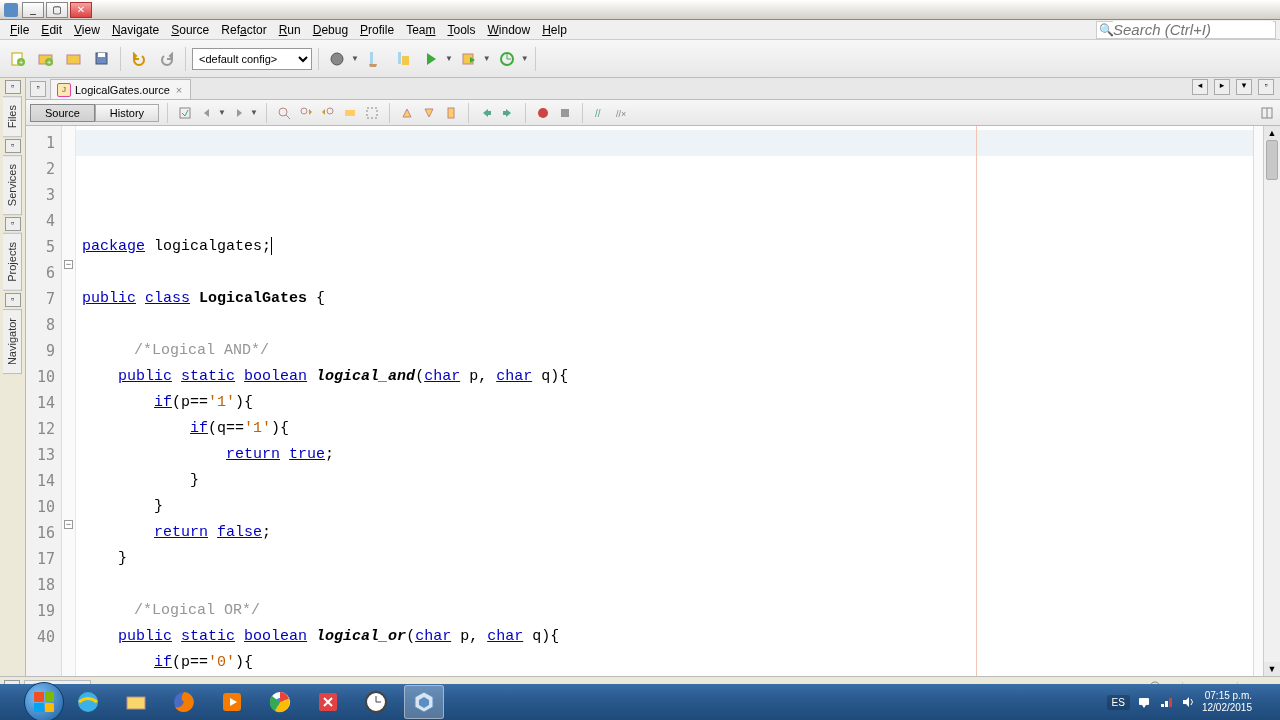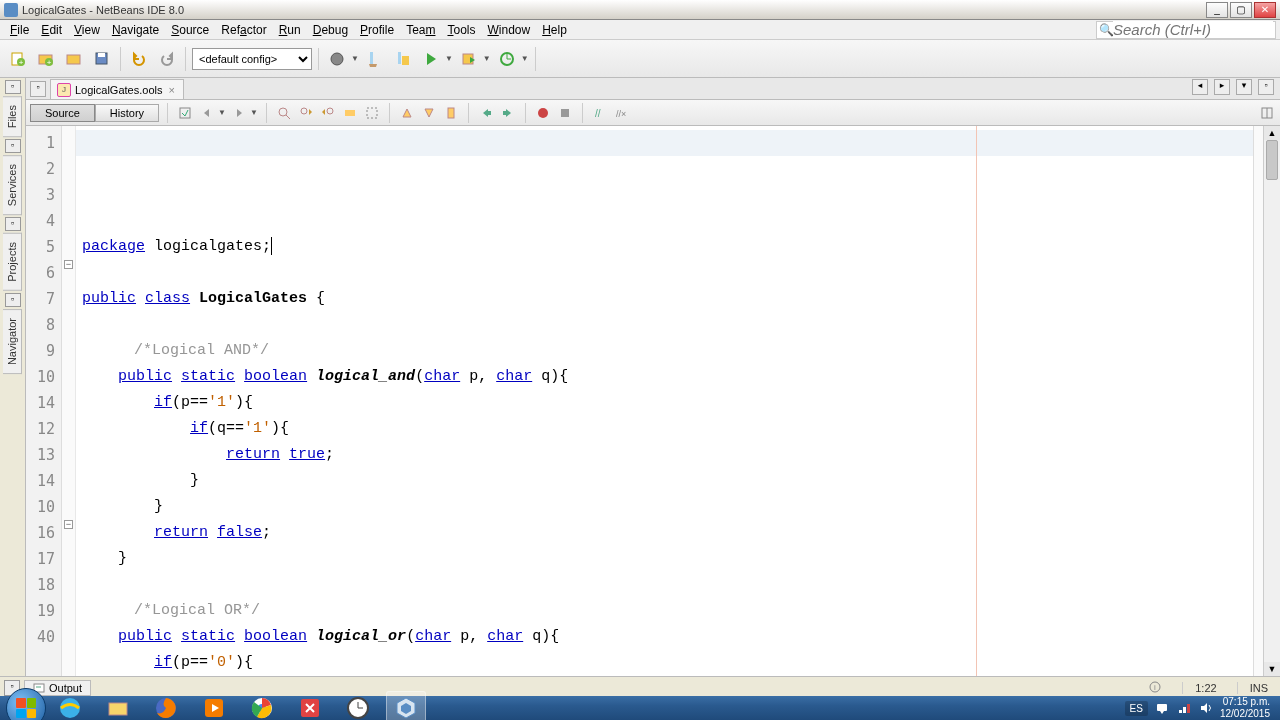--- a/index.html
+++ b/index.html
@@ -62,38 +62,37 @@
 .vscroll { width: 17px; background: #f0f0f0; border-left: 1px solid #ccc; position: relative; }
 .vscroll .thumb { position: absolute; left: 2px; right: 2px; top: 14px; height: 40px; background: #c8c8c8; border: 1px solid #aaa; border-radius: 2px; }
 .vscroll .arr { height: 14px; background: #e8e8e8; text-align: center; font-size: 9px; line-height: 14px; cursor: pointer; }
 .err-strip { width: 10px; background: #fafafa; border-left: 1px solid #ddd; }
 
 .output-bar { height: 22px; background: #ece9d8; border-top: 1px solid #bbb; display: flex; align-items: center; padding: 0 4px; }
 .output-tab { background: #f0f0f0; border: 1px solid #bbb; padding: 1px 8px; font-size: 11px; display: flex; align-items: center; gap: 4px; cursor: pointer; }
 .status-right { margin-left: auto; display: flex; align-items: center; gap: 20px; font-size: 11px; color: #333; padding-right: 8px; }
 .status-right .cell { border-left: 1px solid #ccc; padding-left: 12px; }
 
-.taskbar { position: absolute; bottom: 0; left: 0; right: 0; height: 24px; background: linear-gradient(to bottom, #3a6ea5 0%, #2a5a8f 40%, #1f4a7a 100%); display: flex; align-items: center; padding: 0 6px; }
+.taskbar { position: absolute; bottom: 0; left: 0; right: 0; height: 36px; background: linear-gradient(to bottom, #3a6ea5 0%, #2a5a8f 40%, #1f4a7a 100%); display: flex; align-items: center; padding: 0 24px; }
 .start-btn { width: 40px; height: 40px; border-radius: 50%; background: radial-gradient(circle at 35% 35%, #7ec1f7, #1a5a9e); border: 1px solid #0a3a6a; display: flex; align-items: center; justify-content: center; cursor: pointer; }
 .start-btn .flag { width: 20px; height: 20px; display: grid; grid-template-columns: 1fr 1fr; grid-template-rows: 1fr 1fr; gap: 1px; }
 .flag div { border-radius: 1px; }
 .flag .r { background: #f25022; } .flag .g { background: #7fba00; } .flag .b { background: #00a4ef; } .flag .y { background: #ffb900; }
 .task-icon { width: 40px; height: 34px; margin: 0 4px; border-radius: 3px; display: flex; align-items: center; justify-content: center; cursor: pointer; }
 .task-icon.active { background: rgba(255,255,255,0.25); border: 1px solid rgba(255,255,255,0.4); }
 .tray { margin-left: auto; display: flex; align-items: center; gap: 6px; color: #fff; font-size: 10px; padding-right: 4px; }
 .tray .lang { background: rgba(0,0,0,0.2); padding: 2px 5px; border-radius: 2px; cursor: pointer; }
 .tray .clock { text-align: right; line-height: 12px; }
 .tray-icon { width: 16px; height: 16px; cursor: pointer; display: flex; align-items: center; justify-content: center; }
 </style>
 </head>
 <body>
 
 <div class="title-bar">
   <div class="app-icon"></div>
-  <div class="title-text">LogicalGates - NetBeans IDE 8.0</div>
   <div class="win-controls">
     <div class="win-btn">_</div>
     <div class="win-btn">▢</div>
     <div class="win-btn close">✕</div>
   </div>
 </div>
 
 <div class="menu-bar">
   <span class="menu-item"><u>F</u>ile</span>
   <span class="menu-item"><u>E</u>dit</span>
@@ -217,21 +216,21 @@
     <div class="rail-tab">
         <span>Navigator</span>
       </div>
   </div>
 
   <div class="editor-wrap">
     <div class="tabs-row">
       <div class="dock-btn">▫</div>
       <div class="file-tab">
         <span class="j-icon">J</span>
-        <span>LogicalGates.ools</span>
+        <span>LogicalGates.ource</span>
         <span class="tab-x">×</span>
       </div>
       <div class="tabs-right">
         <div class="dock-btn">◂</div>
         <div class="dock-btn">▸</div>
         <div class="dock-btn">▾</div>
         <div class="dock-btn">▫</div>
       </div>
     </div>
 

